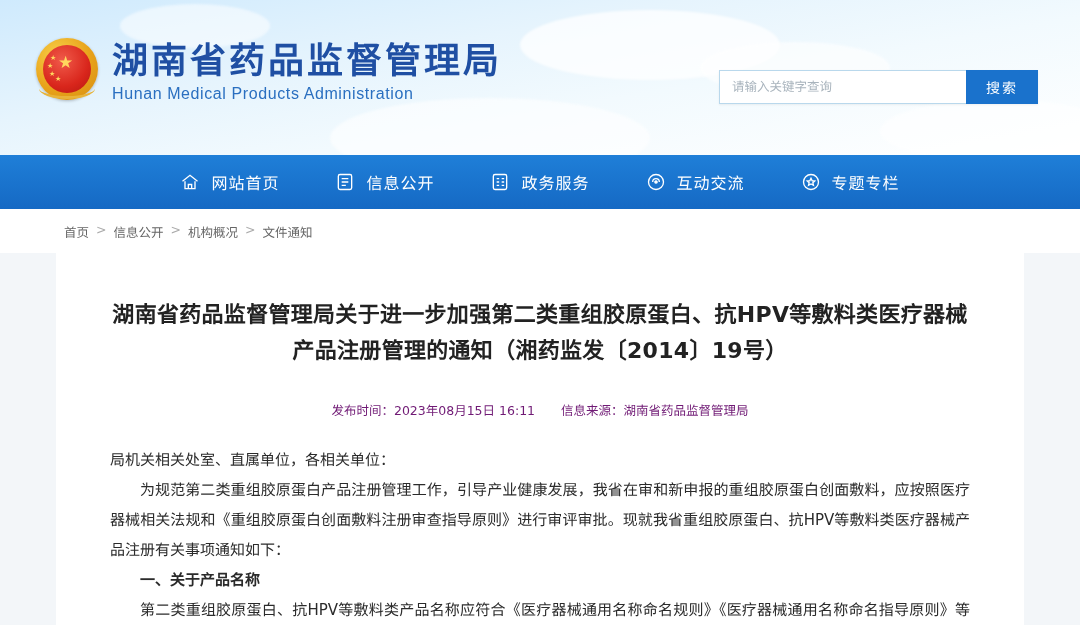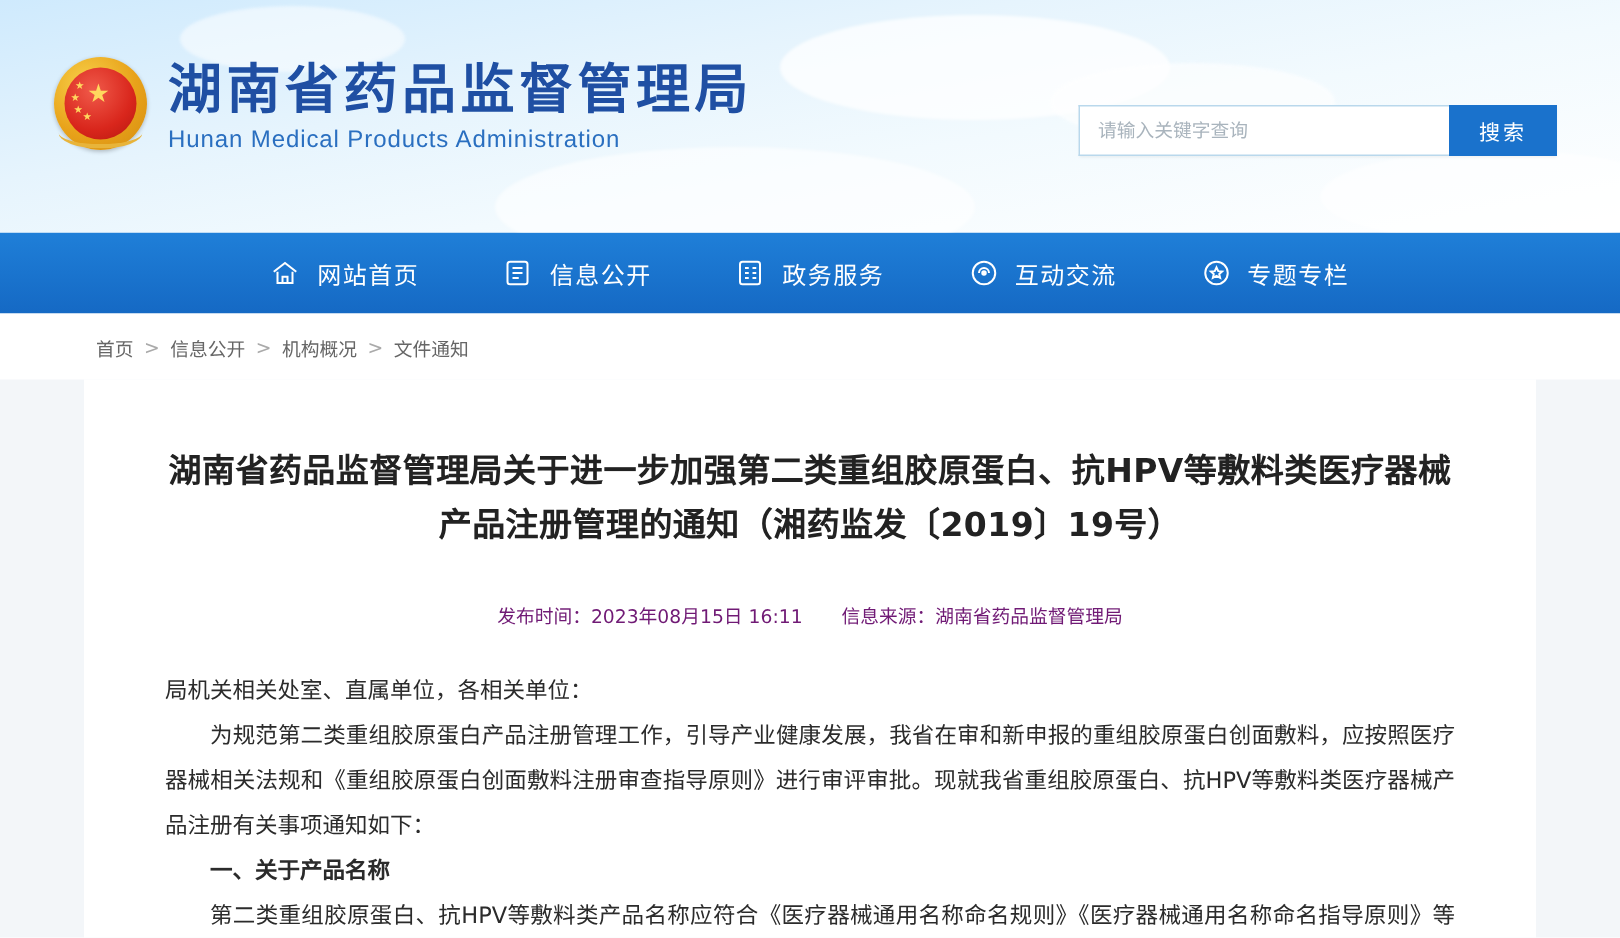--- a/index.html
+++ b/index.html
@@ -159,21 +159,21 @@
     background: #ffffff;
     height: 44px;
     display: flex;
     align-items: center;
   }
   .crumb {
     margin-left: 64px;
     font-size: 12.5px;
     color: #666;
     display: flex;
-    align-items: center;
+    align-items: flex-start;
     gap: 7px;
     font-family: "DejaVu Sans", "Liberation Sans", sans-serif;
   }
   .crumb a { color: #666; text-decoration: none; cursor: pointer; }
   .crumb .sep { color: #aaa; }
 
   
   .page-bg {
     background: #f3f6f9;
     padding: 0 0 0 0;
@@ -312,21 +312,21 @@
     <a>信息公开</a>
     <span class="sep">&gt;</span>
     <a>机构概况</a>
     <span class="sep">&gt;</span>
     <a>文件通知</a>
   </div>
 </div>
 
 <div class="page-bg">
   <div class="article">
-    <h1>湖南省药品监督管理局关于进一步加强第二类重组胶原蛋白、抗HPV等敷料类医疗器械产品注册管理的通知（湘药监发〔2019〕19号）</h1>
+    <h1>湖南省药品监督管理局关于进一步加强第二类重组胶原蛋白、抗HPV等敷料类医疗器械产品注册管理的通知（湘药监发〔2014〕19号）</h1>
 
     <div class="meta">
       <span>发布时间：</span><span>2023年08月15日 16:11</span>
       <span class="gap"></span>
       <span>信息来源：</span><span>湖南省药品监督管理局</span>
     </div>
 
     <div class="body-text">
       <p>局机关相关处室、直属单位，各相关单位：</p>
       <p class="indent">为规范第二类重组胶原蛋白产品注册管理工作，引导产业健康发展，我省在审和新申报的重组胶原蛋白创面敷料，应按照医疗器械相关法规和《重组胶原蛋白创面敷料注册审查指导原则》进行审评审批。现就我省重组胶原蛋白、抗HPV等敷料类医疗器械产品注册有关事项通知如下：</p>

